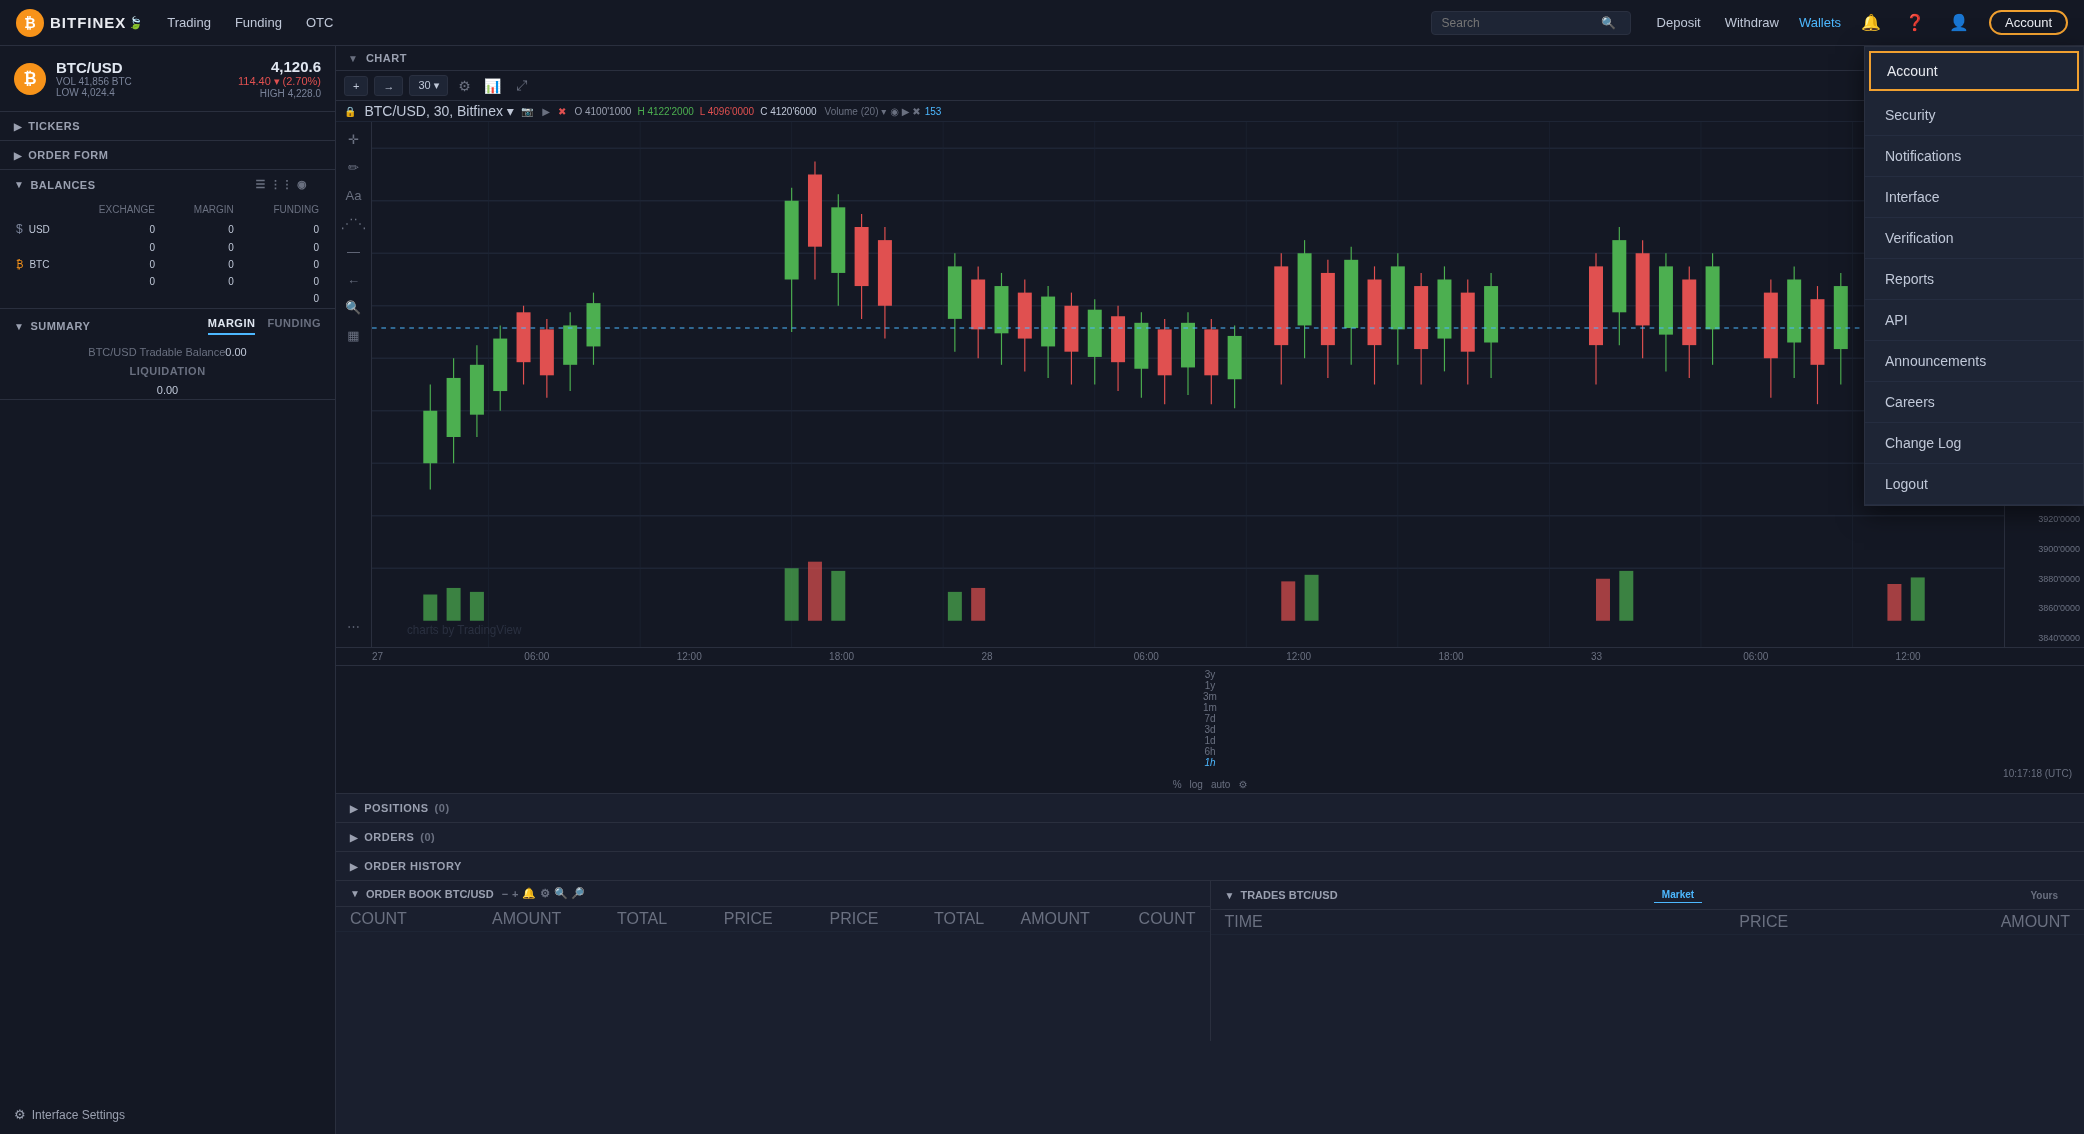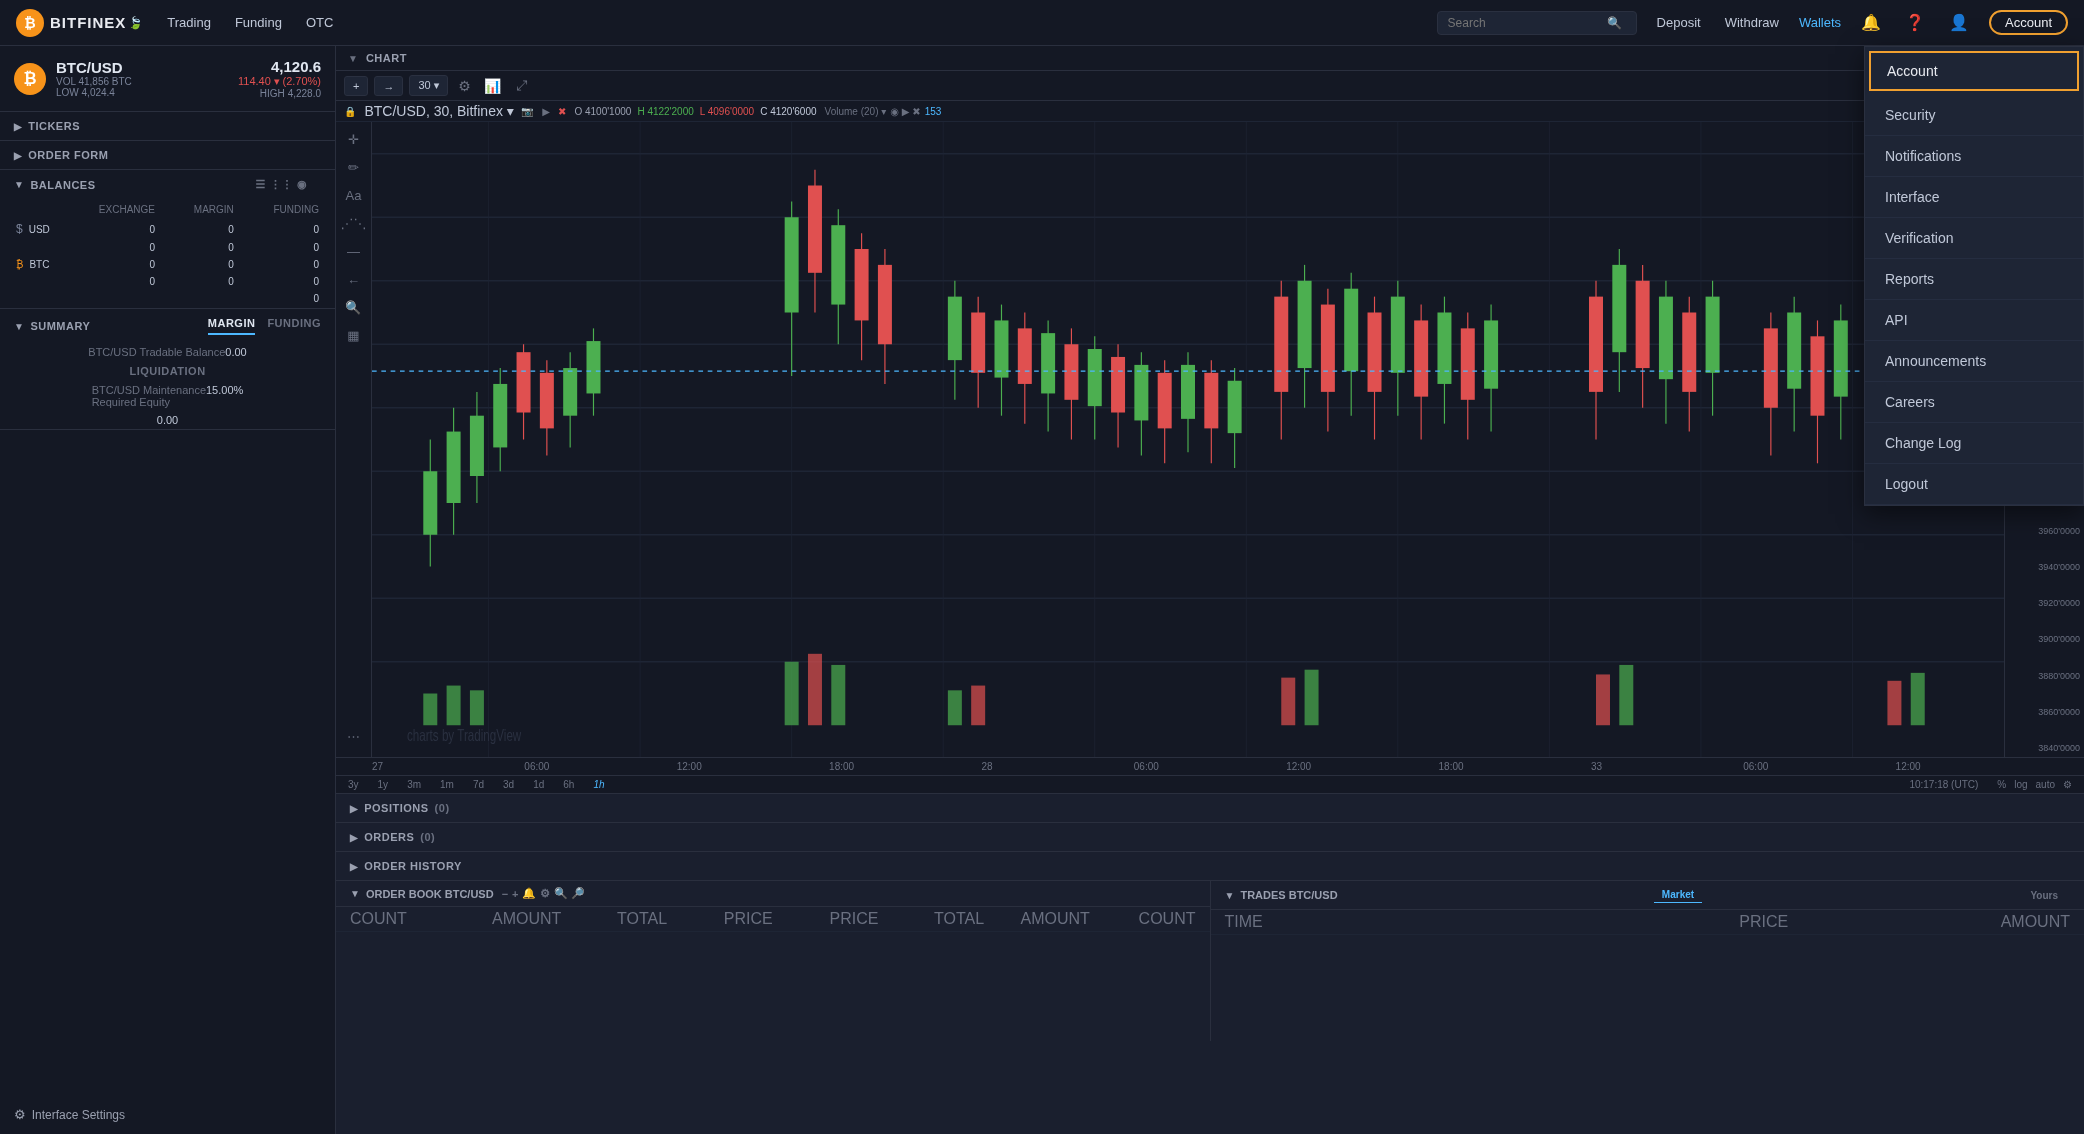--- a/index.html
+++ b/index.html
@@ -63,21 +63,21 @@
       cursor: pointer;
       padding: 4px 0;
     }
     .nav-search {
       display: flex;
       align-items: center;
       background: #1e2535;
       border: 1px solid #2a3040;
       border-radius: 4px;
       padding: 4px 10px;
-      margin-right: 16px;
+      margin-right: 22px;
       width: 200px;
     }
     .nav-search input {
       background: none;
       border: none;
       outline: none;
       color: #c0c8d8;
       font-size: 12px;
       width: 160px;
     }
@@ -367,23 +367,24 @@
     .chart-c { color: #c0c8d8; }
     .chart-volume { display: flex; align-items: center; gap: 4px; font-size: 10px; }
 
     
     .chart-bottom {
       display: flex;
       align-items: center;
       padding: 3px 12px;
       background: #141824;
       border-top: 1px solid #2a2f3e;
-      gap: 19px;
+      gap: 0;
       font-size: 10px;
       color: #6a7080;
+      flex-direction: column;
     }
     .chart-timeframe { cursor: pointer; }
     .chart-timeframe.active { color: #4db8ff; font-style: italic; }
     .chart-timestamp { margin-left: auto; }
     .chart-bottom-icons { display: flex; gap: 8px; }
 
     
     .bottom-sections {
       height: 340px;
       display: flex;
@@ -669,24 +670,20 @@
         <div style="margin-left:auto; display:flex; gap:12px;">
           <span class="summary-tab active">Margin</span>
           <span class="summary-tab">Funding</span>
         </div>
       </div>
       <div class="summary-row">
         <span class="summary-label">BTC/USD Tradable Balance</span>
         <span class="summary-value">0.00</span>
       </div>
       <div class="summary-liquidation">LIQUIDATION</div>
-      <div class="summary-row">
-        <span class="summary-label">BTC/USD Maintenance<br>Required Equity</span>
-        <span class="summary-value">15.00%</span>
-      </div>
       <div class="summary-row">
         <span class="summary-label"></span>
         <span class="summary-value">0.00</span>
       </div>
     </div>
 
     <div class="interface-settings">
       <span class="settings-gear">⚙</span>
       <span>Interface Settings</span>
     </div>

